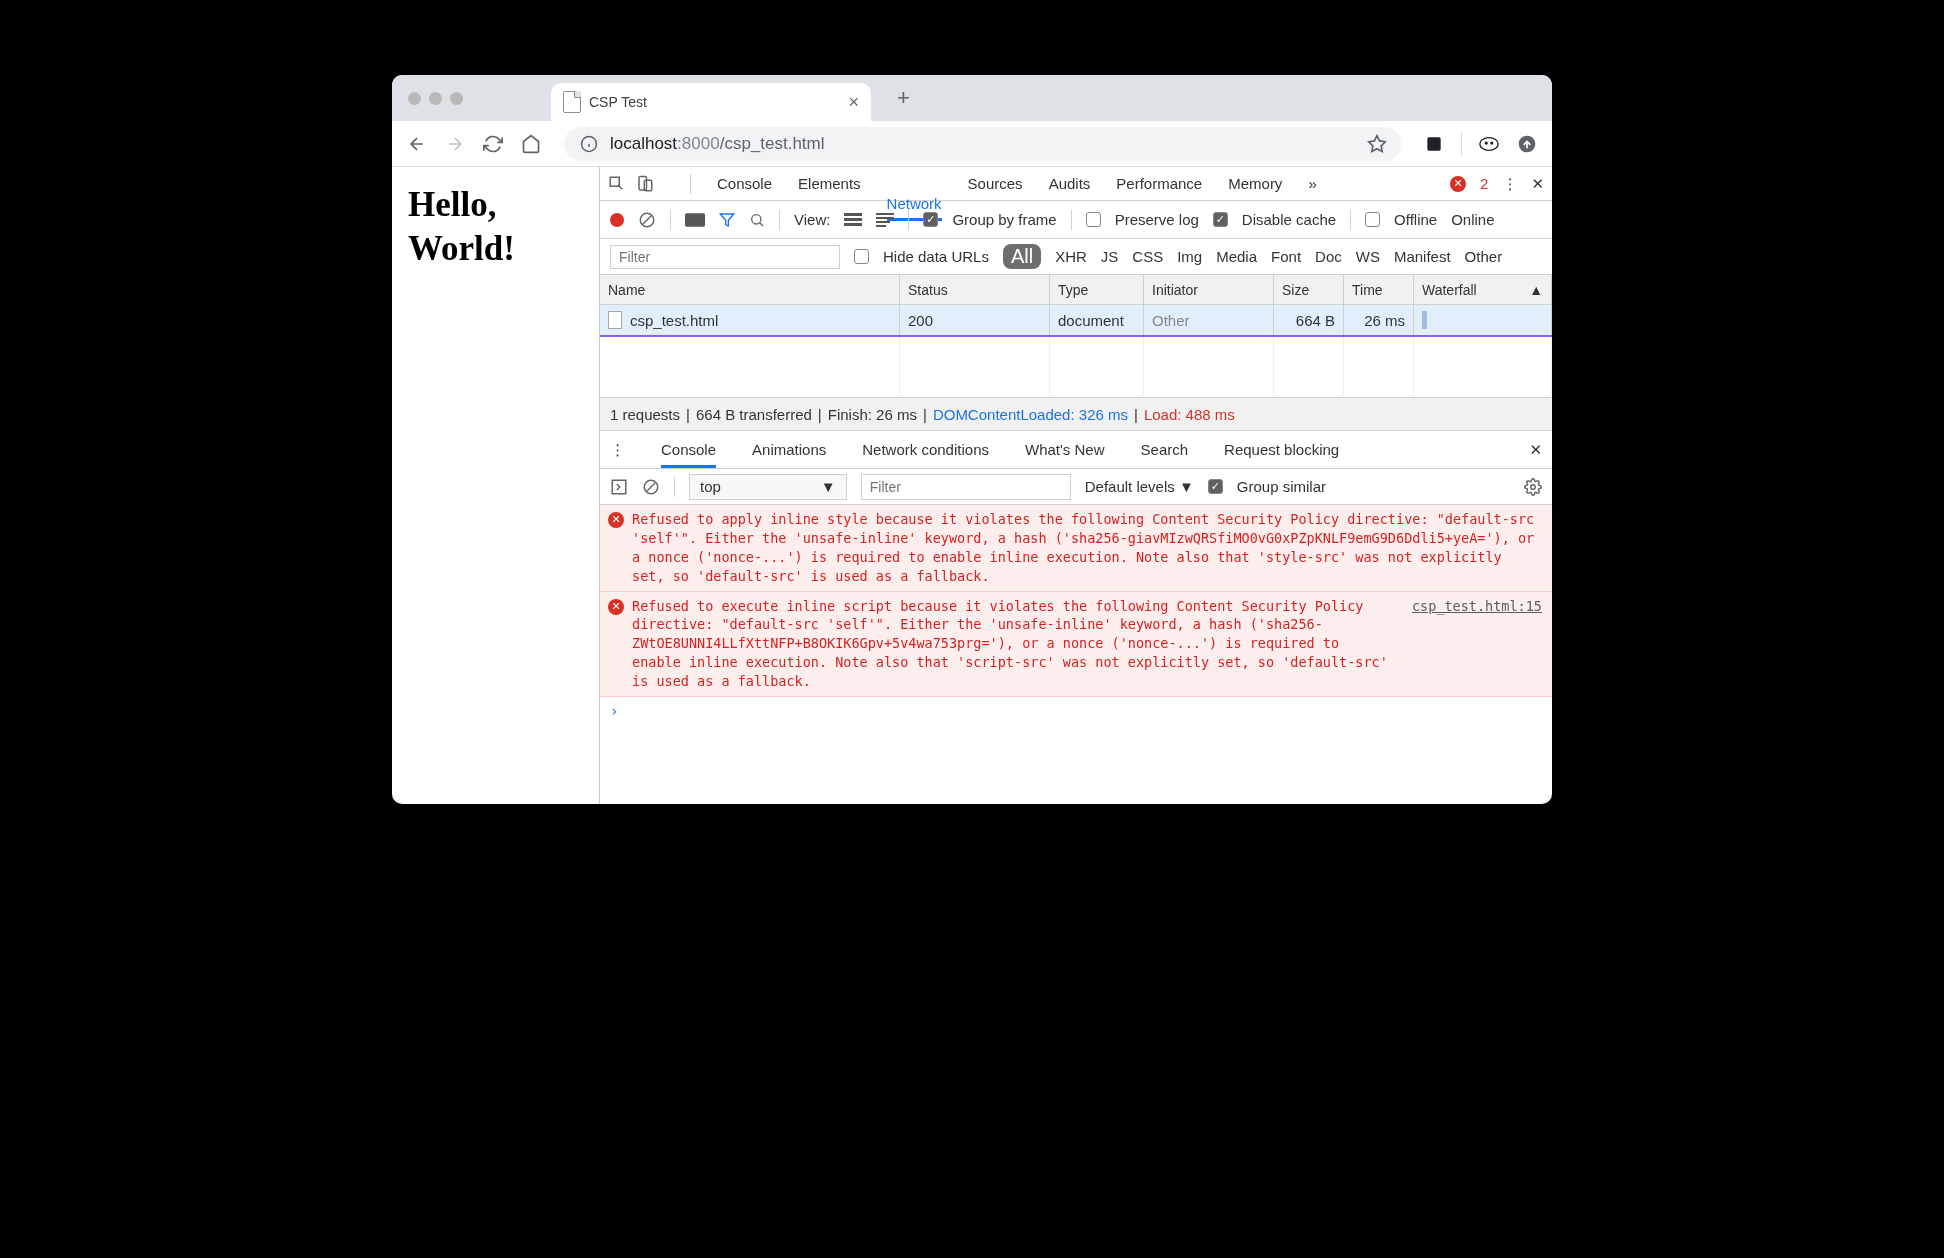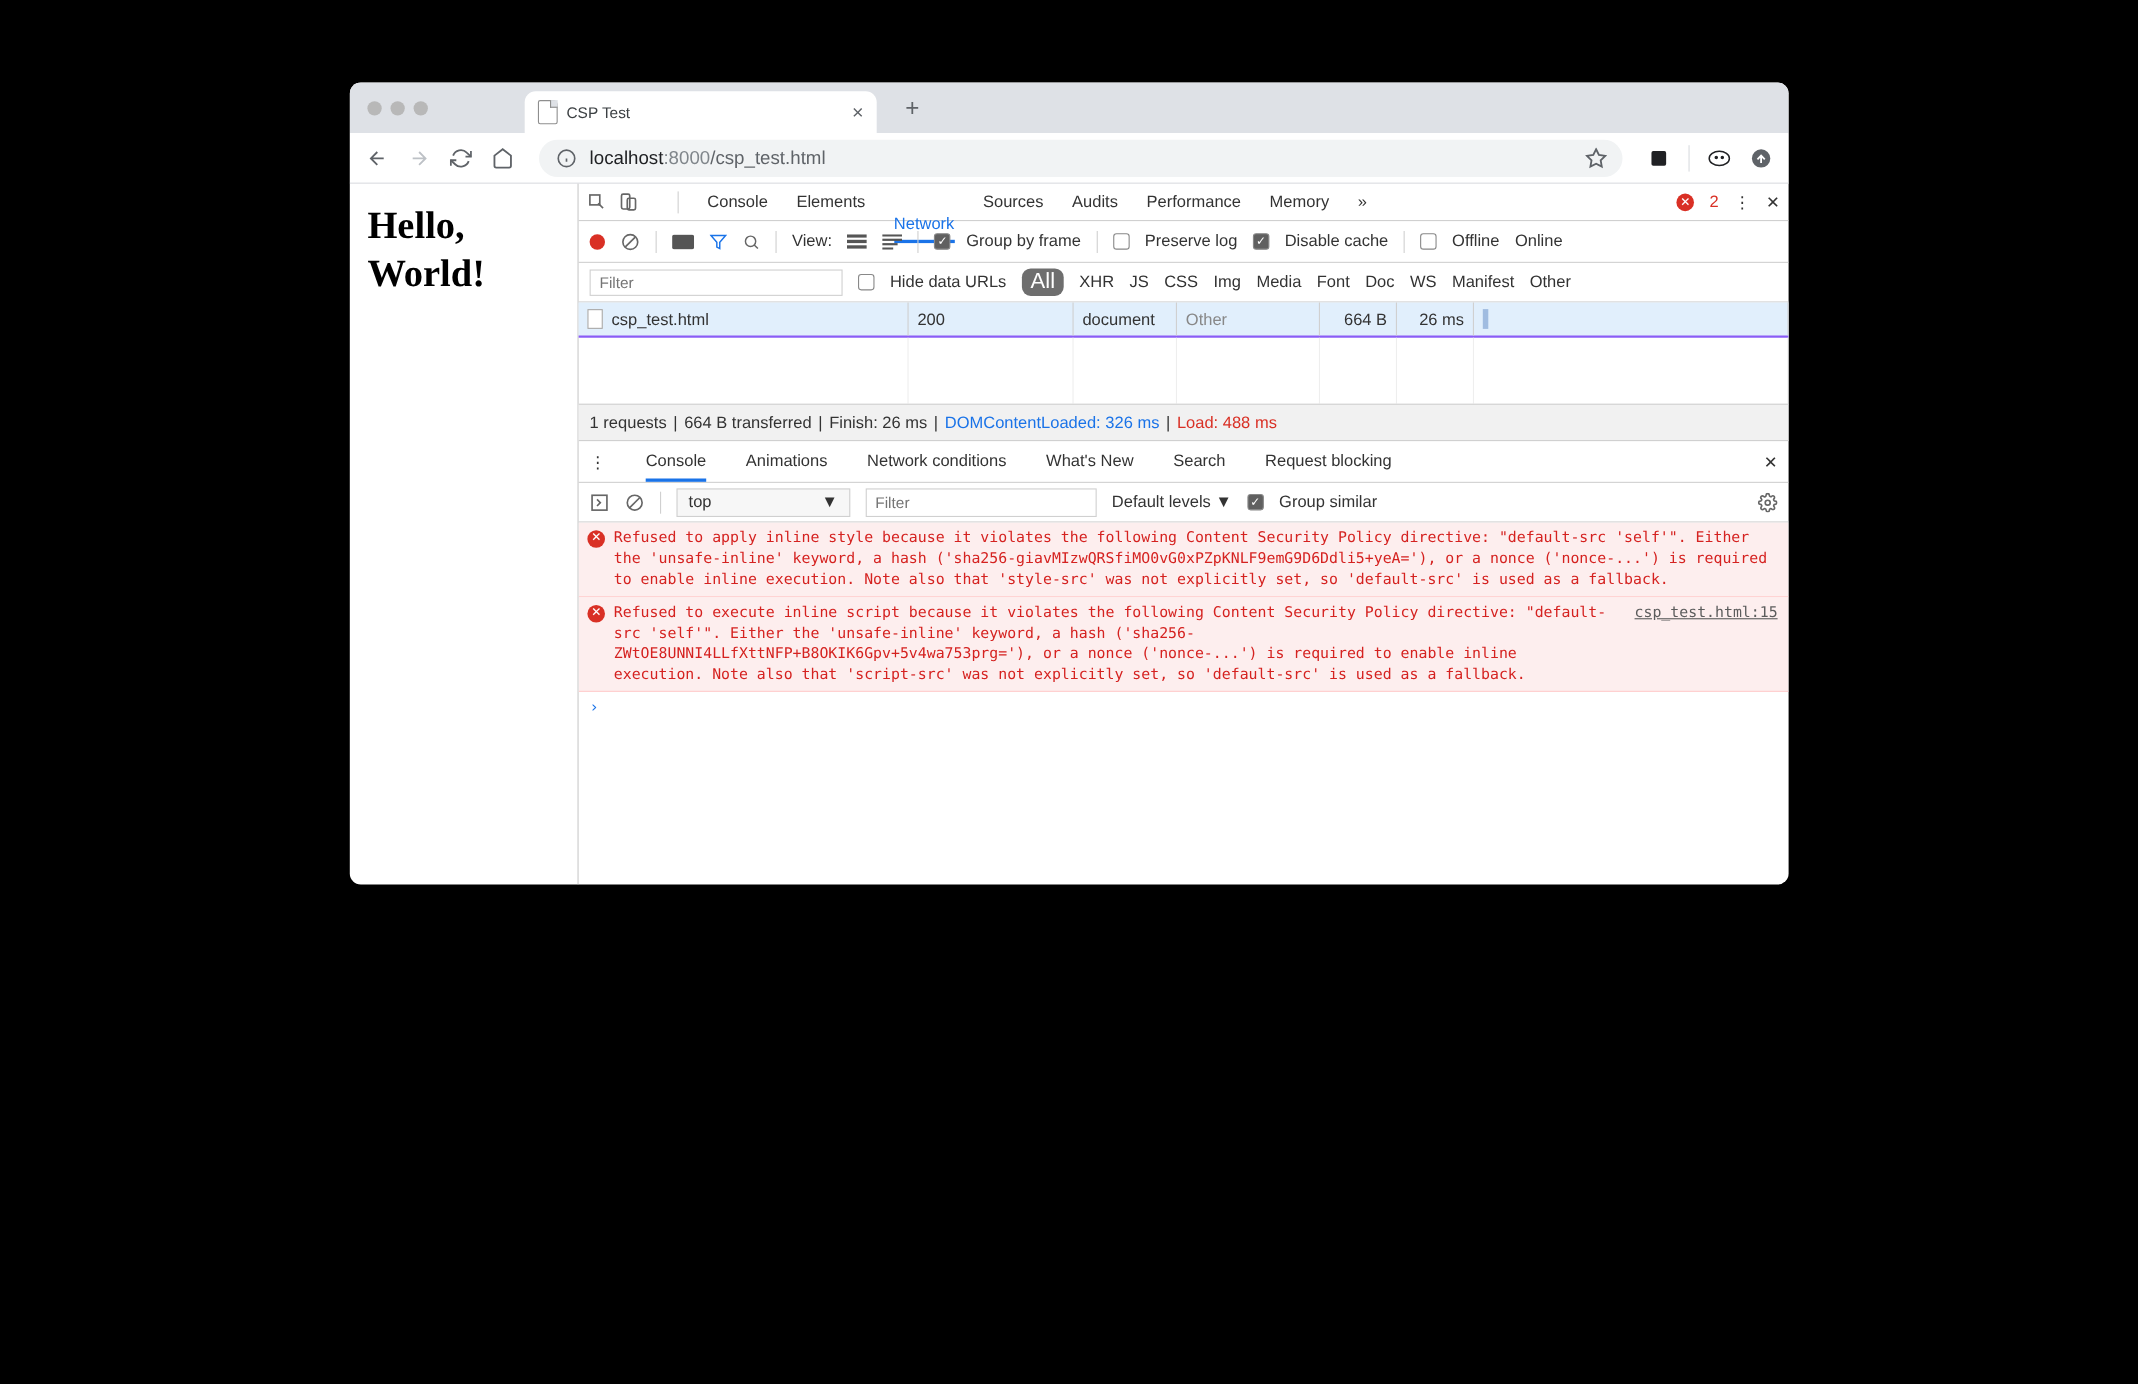--- a/index.html
+++ b/index.html
@@ -1,17 +1,17 @@
 <!DOCTYPE html>
 <html><head>
 <meta charset="utf-8">
 <style>
 * { margin: 0; padding: 0; box-sizing: border-box; }
 body { background: #000; font-family: -apple-system, BlinkMacSystemFont, "Segoe UI", Helvetica, Arial, sans-serif; width: 1944px; height: 1258px; display: flex; align-items: flex-start; justify-content: center; padding-top: 75px; }
-.window { width: 1308px; height: 729px; background: #fff; border-radius: 10px; box-shadow: 0 20px 60px rgba(0,0,0,0.5); overflow: hidden; display: flex; flex-direction: column; }
+.window { width: 1160px; height: 729px; background: #fff; border-radius: 10px; box-shadow: 0 20px 60px rgba(0,0,0,0.5); overflow: hidden; display: flex; flex-direction: column; }
 .tabstrip { background: #dee1e6; height: 46px; display: flex; align-items: center; padding-left: 16px; gap: 8px; }
 .traffic { display: flex; gap: 8px; margin-right: 80px; }
 .tl { width: 13px; height: 13px; border-radius: 50%; background: #b8b8b8; }
 .tab { background: #fff; border-radius: 10px 10px 0 0; height: 38px; margin-top: 8px; display: flex; align-items: center; padding: 0 12px; gap: 8px; width: 320px; position: relative; }
 .tab-title { flex: 1; font-size: 14px; color: #3c4043; }
 .tab-close { font-size: 18px; color: #5f6368; cursor: pointer; }
 .newtab { font-size: 22px; color: #5f6368; margin-left: 18px; cursor: pointer; }
 .placeholder-tab-icon { width: 18px; height: 22px; border: 1px solid #8e8e8e; border-radius: 2px 4px 2px 2px; position: relative; }
 .placeholder-tab-icon::after { content: ""; position: absolute; right: -1px; top: -1px; width: 6px; height: 6px; background: #dee1e6; border-left: 1px solid #8e8e8e; border-bottom: 1px solid #8e8e8e; }
 .addrbar { height: 46px; background: #fff; display: flex; align-items: center; padding: 0 14px; gap: 16px; border-bottom: 1px solid #dadce0; }
@@ -259,20 +259,32 @@
         <span>CSS</span>
         <span>Img</span>
         <span>Media</span>
         <span>Font</span>
         <span>Doc</span>
         <span>WS</span>
         <span>Manifest</span>
         <span>Other</span>
       </div>
 
+      <div class="net-headers">
+        <div>Name</div>
+        <div>Status</div>
+        <div>Type</div>
+        <div>Initiator</div>
+        <div>Size</div>
+        <div>Time</div>
+        <div>
+            <span>Waterfall</span>
+            <span style="margin-left:auto">▲</span>
+          </div>
+      </div>
 
       <div class="net-row">
         <div>
             <span class="doc-ic"></span>
             <span>csp_test.html</span>
           </div>
         <div>200</div>
         <div>document</div>
         <div class="init">Other</div>
         <div class="sz">664 B</div>

